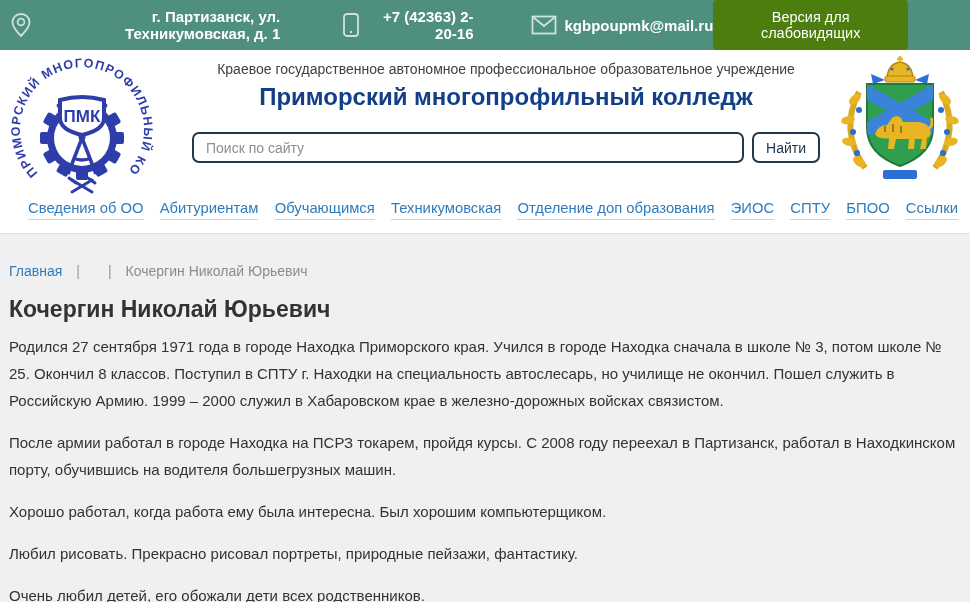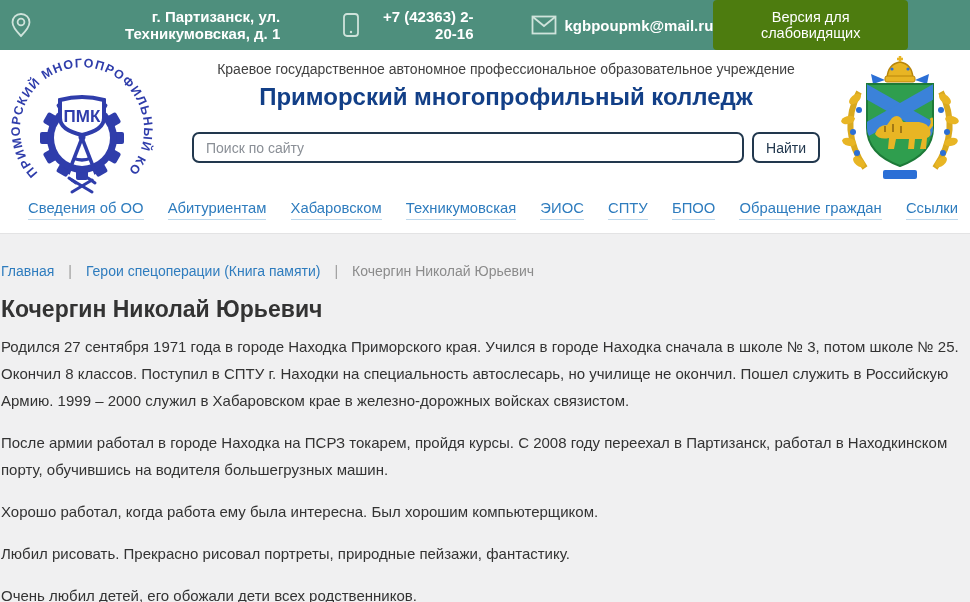--- a/index.html
+++ b/index.html
@@ -46,21 +46,21 @@
     position:absolute;left:28px;right:12px;bottom:13px;
     display:flex;flex-wrap:nowrap;justify-content:space-between;align-items:flex-start;
   }
   .main-nav a{
     font-size:14.8px;color:#2e7cbe;text-decoration:none;white-space:nowrap;
     border-bottom:1px solid #bdd8ec;padding-bottom:3px;cursor:pointer;
   }
   
   .main{
     background:#f0f0f1;height:369px;box-sizing:border-box;
-    padding:29px 4px 0 4px;border-top:1px solid #e3e3e4;
+    padding:29px 4px 0 12px;border-top:1px solid #e3e3e4;
   }
   .content{margin-left:-3px;}
   .breadcrumb{font-size:14px;color:#8b8b8b;display:flex;align-items:center;}
   .breadcrumb a{color:#2e7cbe;text-decoration:none;cursor:pointer;}
   .breadcrumb .sep{margin:0 14px;color:#9a9a9a;}
   .page-title{font-size:23px;font-weight:bold;color:#333;margin:17px 0 10px;}
   .article p{font-size:15px;line-height:27px;color:#333;margin:0 0 15px;}
 </style>
 </head>
 <body>
@@ -231,36 +231,35 @@
         <path d="M40 80 q3 -9 12 -9 l5 -7 q5 -4 9 0 l2 4 l16 0 q9 1 11 8 q2 6 -3 8 l-1 11 l-6 0 l2 -10 l-7 0 l-1 10 l-6 0 l1 -10 l-13 0 l-2 10 l-6 0 l1 -11 q-10 2 -14 -4 z" fill="#e8b524"></path>
         <path d="M92 76 q8 -6 4 -12" fill="none" stroke="#e8b524" stroke-width="3"></path>
         <path d="M50 72 l0 6 M58 70 l0 8 M66 72 l0 7" stroke="#8a6510" stroke-width="1.5"></path>
       </g>
     </svg>
   </div>
 
   <div class="main-nav">
     <a>Сведения об ОО</a>
     <a>Абитуриентам</a>
-    <a>Хабаровском</a>
+    <a>Обучающимся</a>
     <a>Техникумовская</a>
+    <a>Отделение доп образования</a>
     <a>ЭИОС</a>
     <a>СПТУ</a>
     <a>БПОО</a>
-    <a>Обращение граждан</a>
     <a>Ссылки</a>
   </div>
 </div>
 
 <div class="main">
   <div class="content">
     <div class="breadcrumb">
       <a>Главная</a>
       <span class="sep">|</span>
-      <a>Герои спецоперации (Книга памяти)</a>
       <span class="sep">|</span>
       <span>Кочергин Николай Юрьевич</span>
     </div>
 
     <h1 class="page-title">Кочергин Николай Юрьевич</h1>
 
     <div class="article">
       <p>Родился 27 сентября 1971 года в городе Находка Приморского края. Учился в городе Находка сначала в школе № 3, потом школе № 25. Окончил 8 классов. Поступил в СПТУ г. Находки на специальность автослесарь, но училище не окончил. Пошел служить в Российскую Армию. 1999 – 2000 служил в Хабаровском крае в железно-дорожных войсках связистом.</p>
       <p>После армии работал в городе Находка на ПСРЗ токарем, пройдя курсы. С 2008 году переехал в Партизанск, работал в Находкинском порту, обучившись на водителя большегрузных машин.</p>
       <p>Хорошо работал, когда работа ему была интересна. Был хорошим компьютерщиком.</p>

